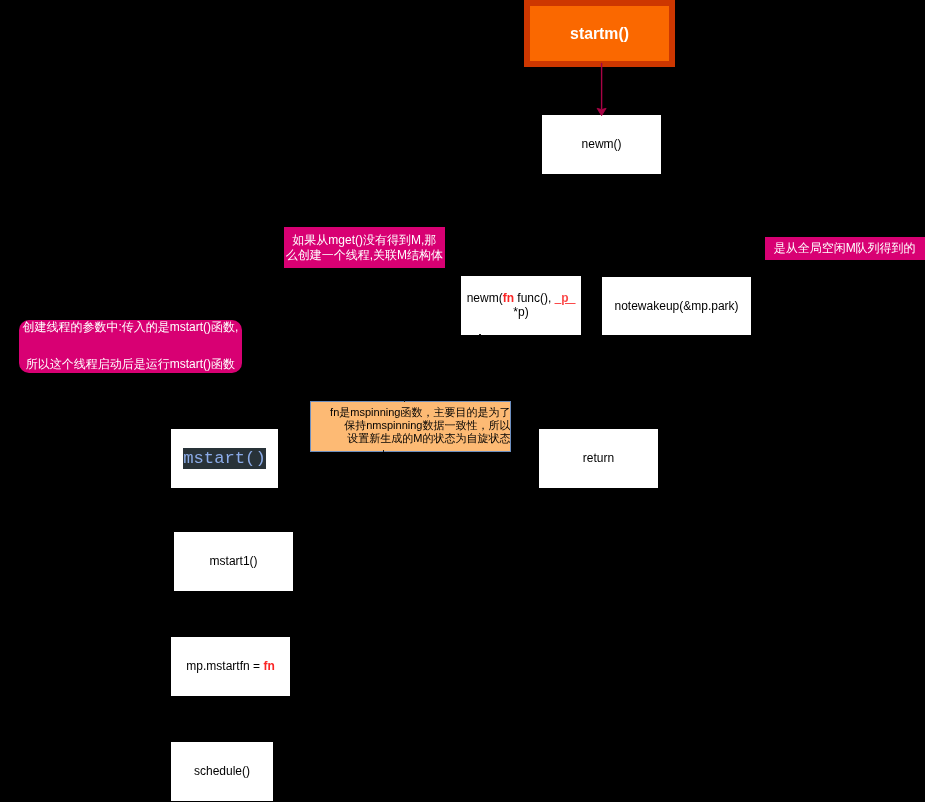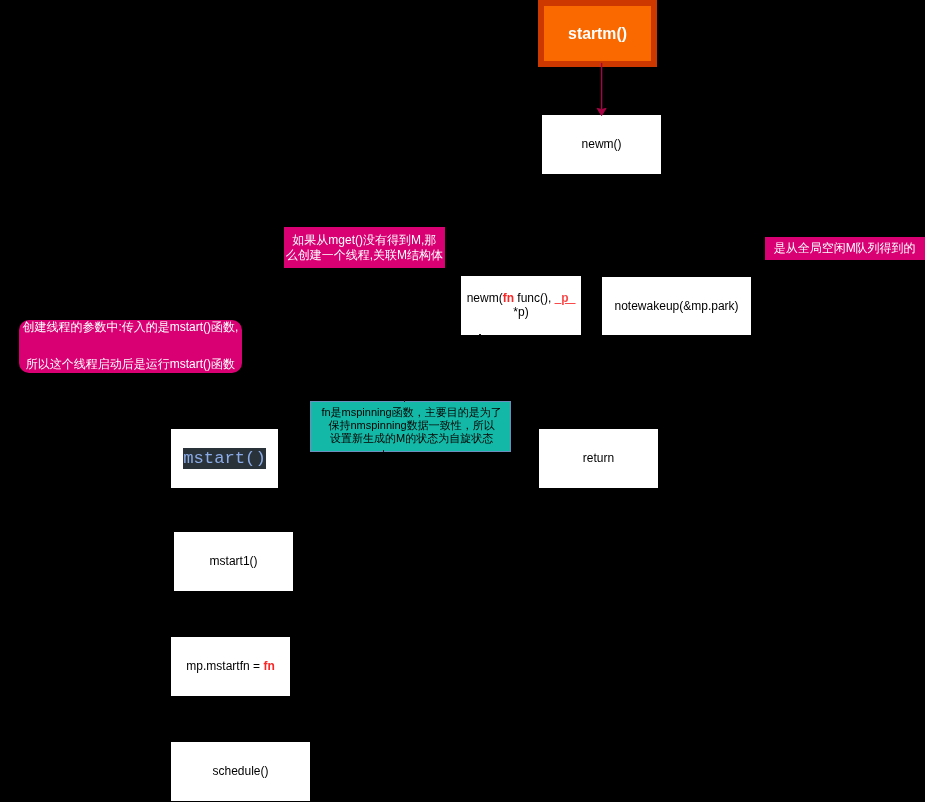--- a/index.html
+++ b/index.html
@@ -17,23 +17,23 @@
     box-sizing:border-box;
     display:flex; align-items:center; justify-content:center;
     text-align:center;
     overflow:hidden;
   }
   .boxw { background:#ffffff; color:#000000; font-size:12px; line-height:14px; }
   .boxw > span { position:relative; top:-0.6px; }
   .pink { background:#d80073; color:#ffffff; font-size:12px; line-height:15px; }
   .pink-round { border-radius:10px;gap:22px; }
   .bluenote {
-    background:#14b8a6; border:1px solid #6c8ebf; color:#000000;
+    background:#fdba74; border:1px solid #6c8ebf; color:#000000;
     font-size:11px; line-height:13px;
-    text-align:left; justify-content:flex-start; align-items:center;
+    text-align:left; justify-content:flex-start; align-items:flex-end;
   }
   .startm {
     background:#fa6800; border:6.2px solid #cd3700;
     color:#ffffff; font-weight:bold; font-size:15.8px;
   }
   .boxw > span.code {
     font-family:"Liberation Mono", monospace;
     background:#283238; color:#8babe8; font-size:17.2px; line-height:21px;
     position:relative; top:0.2px;
     display:inline-block; letter-spacing:0;
@@ -42,21 +42,21 @@
   .pv  { color:#fb4a4a; font-weight:bold; text-decoration:underline; }
   .nowrap { white-space:nowrap; }
   .clip-mark { position:absolute; background:#1a1a1a; }
 
 </style>
 </head>
 <body>
 
 <div class="canvas">
 
-  <div class="node startm" style="left:538px;top:-0.1px;width:119px;height:67.2px">
+  <div class="node startm" style="left:524px;top:-0.1px;width:151px;height:67.2px">
     <span>startm()</span>
   </div>
 
   <div class="node boxw" style="left:542px;top:114.9px;width:119.1px;height:59.2px">
     <span>newm()</span>
   </div>
 
   <div class="node boxw" style="left:461px;top:276.05px;width:120px;height:59.2px">
     <span><span>newm(</span><span class="fn">fn</span><span> func(), </span><span class="pv">_p_</span> <span>*p)</span></span>
   </div>
@@ -74,21 +74,21 @@
   </div>
 
   <div class="node boxw" style="left:174px;top:532.05px;width:119.1px;height:59px">
     <span>mstart1()</span>
   </div>
 
   <div class="node boxw" style="left:171px;top:637.1px;width:119.1px;height:59px">
     <span><span>mp.mstartfn = </span><span class="fn">fn</span></span>
   </div>
 
-  <div class="node boxw" style="left:171px;top:742.1px;width:139px;height:59px">
+  <div class="node boxw" style="left:171px;top:742.1px;width:102px;height:59px">
     <span>schedule()</span>
   </div>
 
   <div class="node pink" style="left:283.65px;top:226.8px;width:161.45px;height:41.5px;flex-direction:column">
     <span class="nowrap">如果从mget()没有得到M,那</span>
     <span class="nowrap">么创建一个线程,关联M结构体</span>
   </div>
 
   <div class="node pink" style="left:764.7px;top:236.8px;width:159.9px;height:23.5px">
     <span class="nowrap">是从全局空闲M队列得到的</span>

